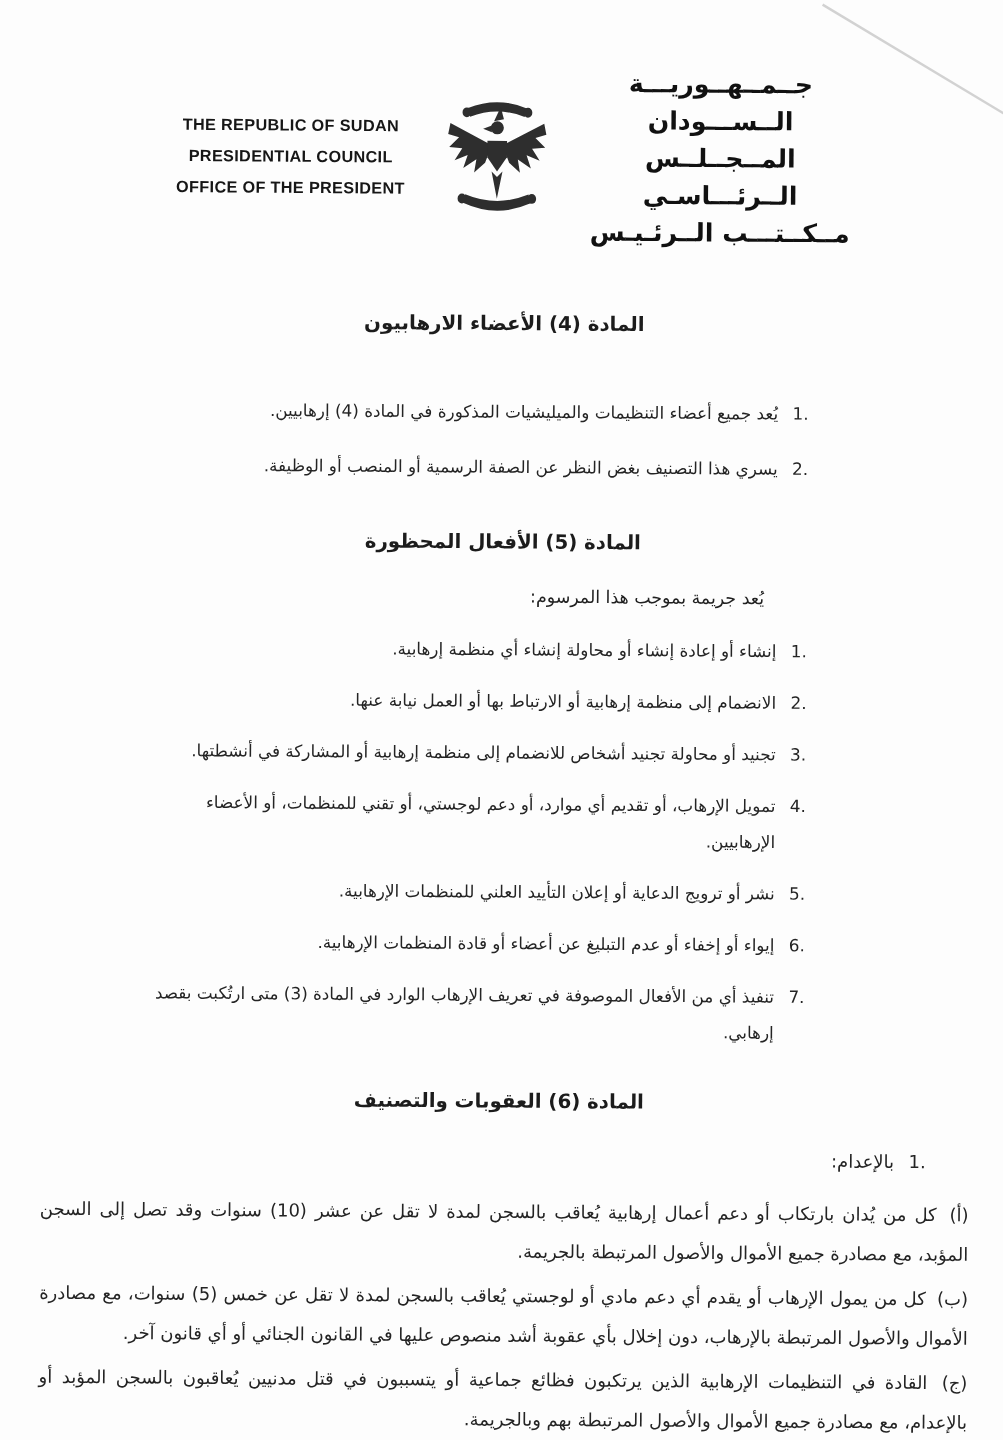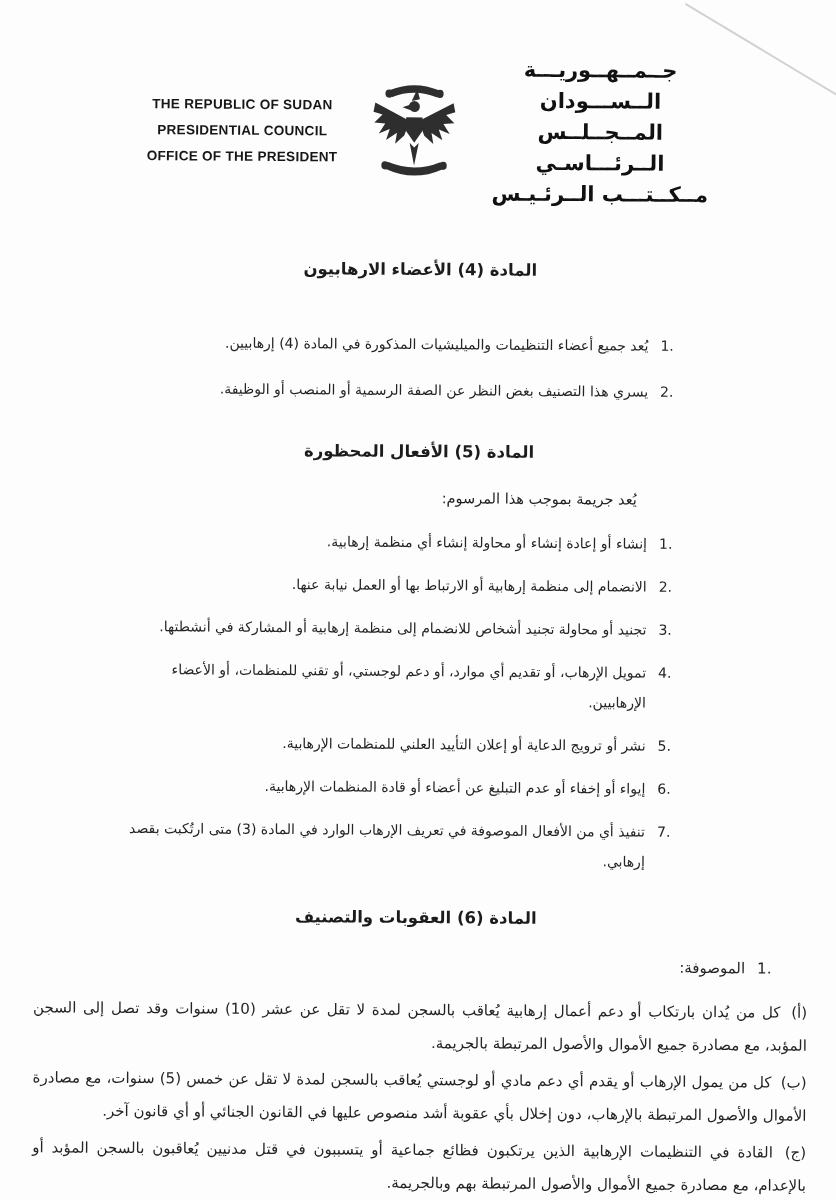--- a/index.html
+++ b/index.html
@@ -190,21 +190,21 @@
           <span class="num" dir="ltr">7.</span>
           <span class="txt">تنفيذ أي من الأفعال الموصوفة في تعريف الإرهاب الوارد في المادة (3) متى ارتُكبت بقصد إرهابي.</span>
         </div>
       </div>
     </section>
 
     <section>
       <h2 class="art-title t-a6" dir="rtl">المادة (6) العقوبات والتصنيف</h2>
       <div class="item penalties-head" dir="rtl">
         <span class="num" dir="ltr">1.</span>
-        <span class="txt">الموصوفة:</span>
+        <span class="txt">بالإعدام:</span>
       </div>
       <p class="penalty" dir="rtl">
         <span class="plet">(أ)</span>
         <span>كل من يُدان بارتكاب أو دعم أعمال إرهابية يُعاقب بالسجن لمدة لا تقل عن عشر (10) سنوات وقد تصل إلى السجن المؤبد، مع مصادرة جميع الأموال والأصول المرتبطة بالجريمة.</span>
       </p>
       <p class="penalty" dir="rtl">
         <span class="plet">(ب)</span>
         <span>كل من يمول الإرهاب أو يقدم أي دعم مادي أو لوجستي يُعاقب بالسجن لمدة لا تقل عن خمس (5) سنوات، مع مصادرة الأموال والأصول المرتبطة بالإرهاب، دون إخلال بأي عقوبة أشد منصوص عليها في القانون الجنائي أو أي قانون آخر.</span>
       </p>
       <p class="penalty" dir="rtl">

